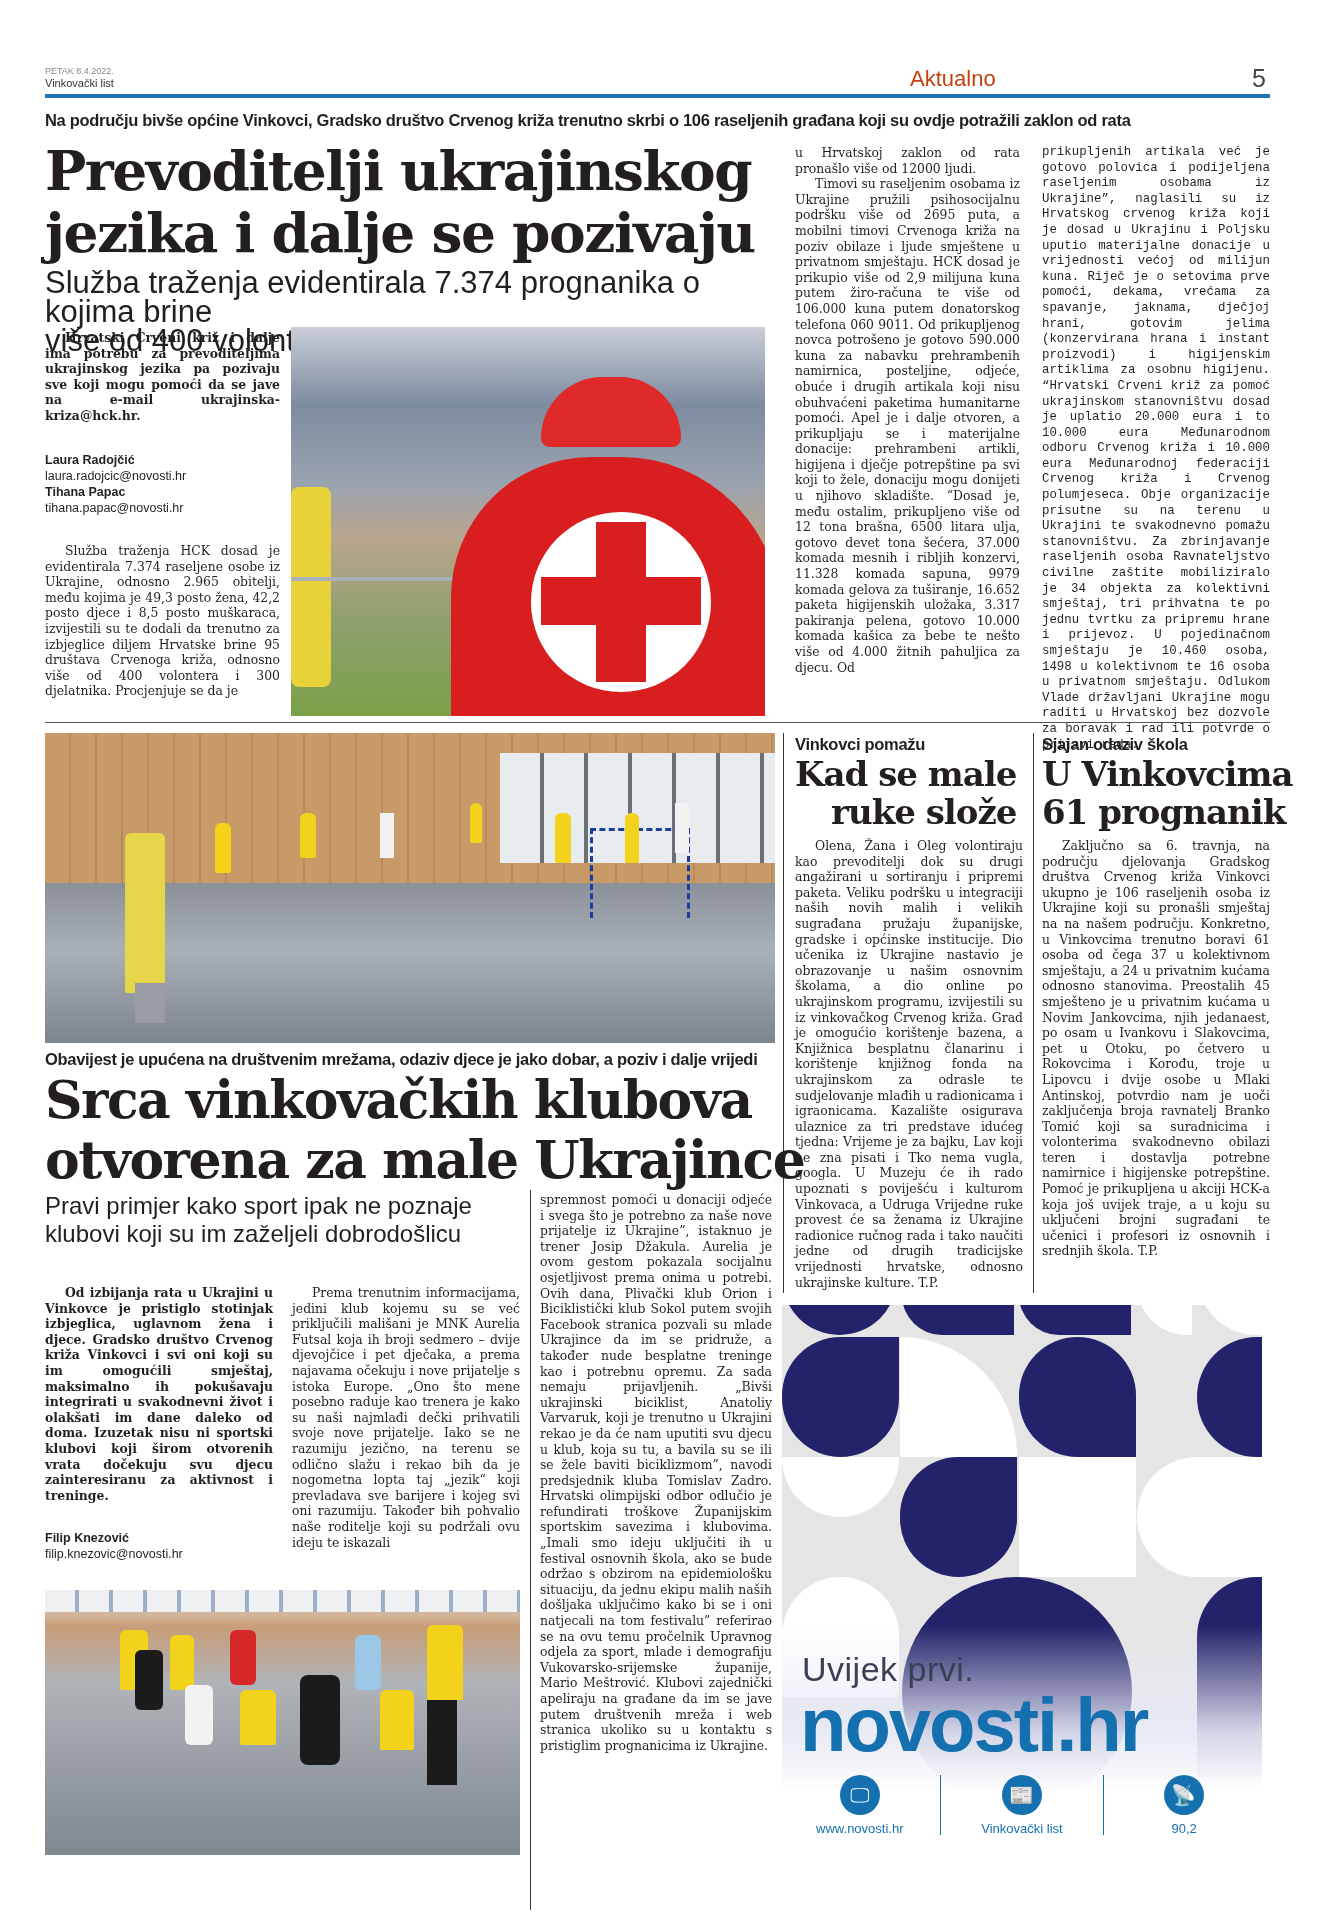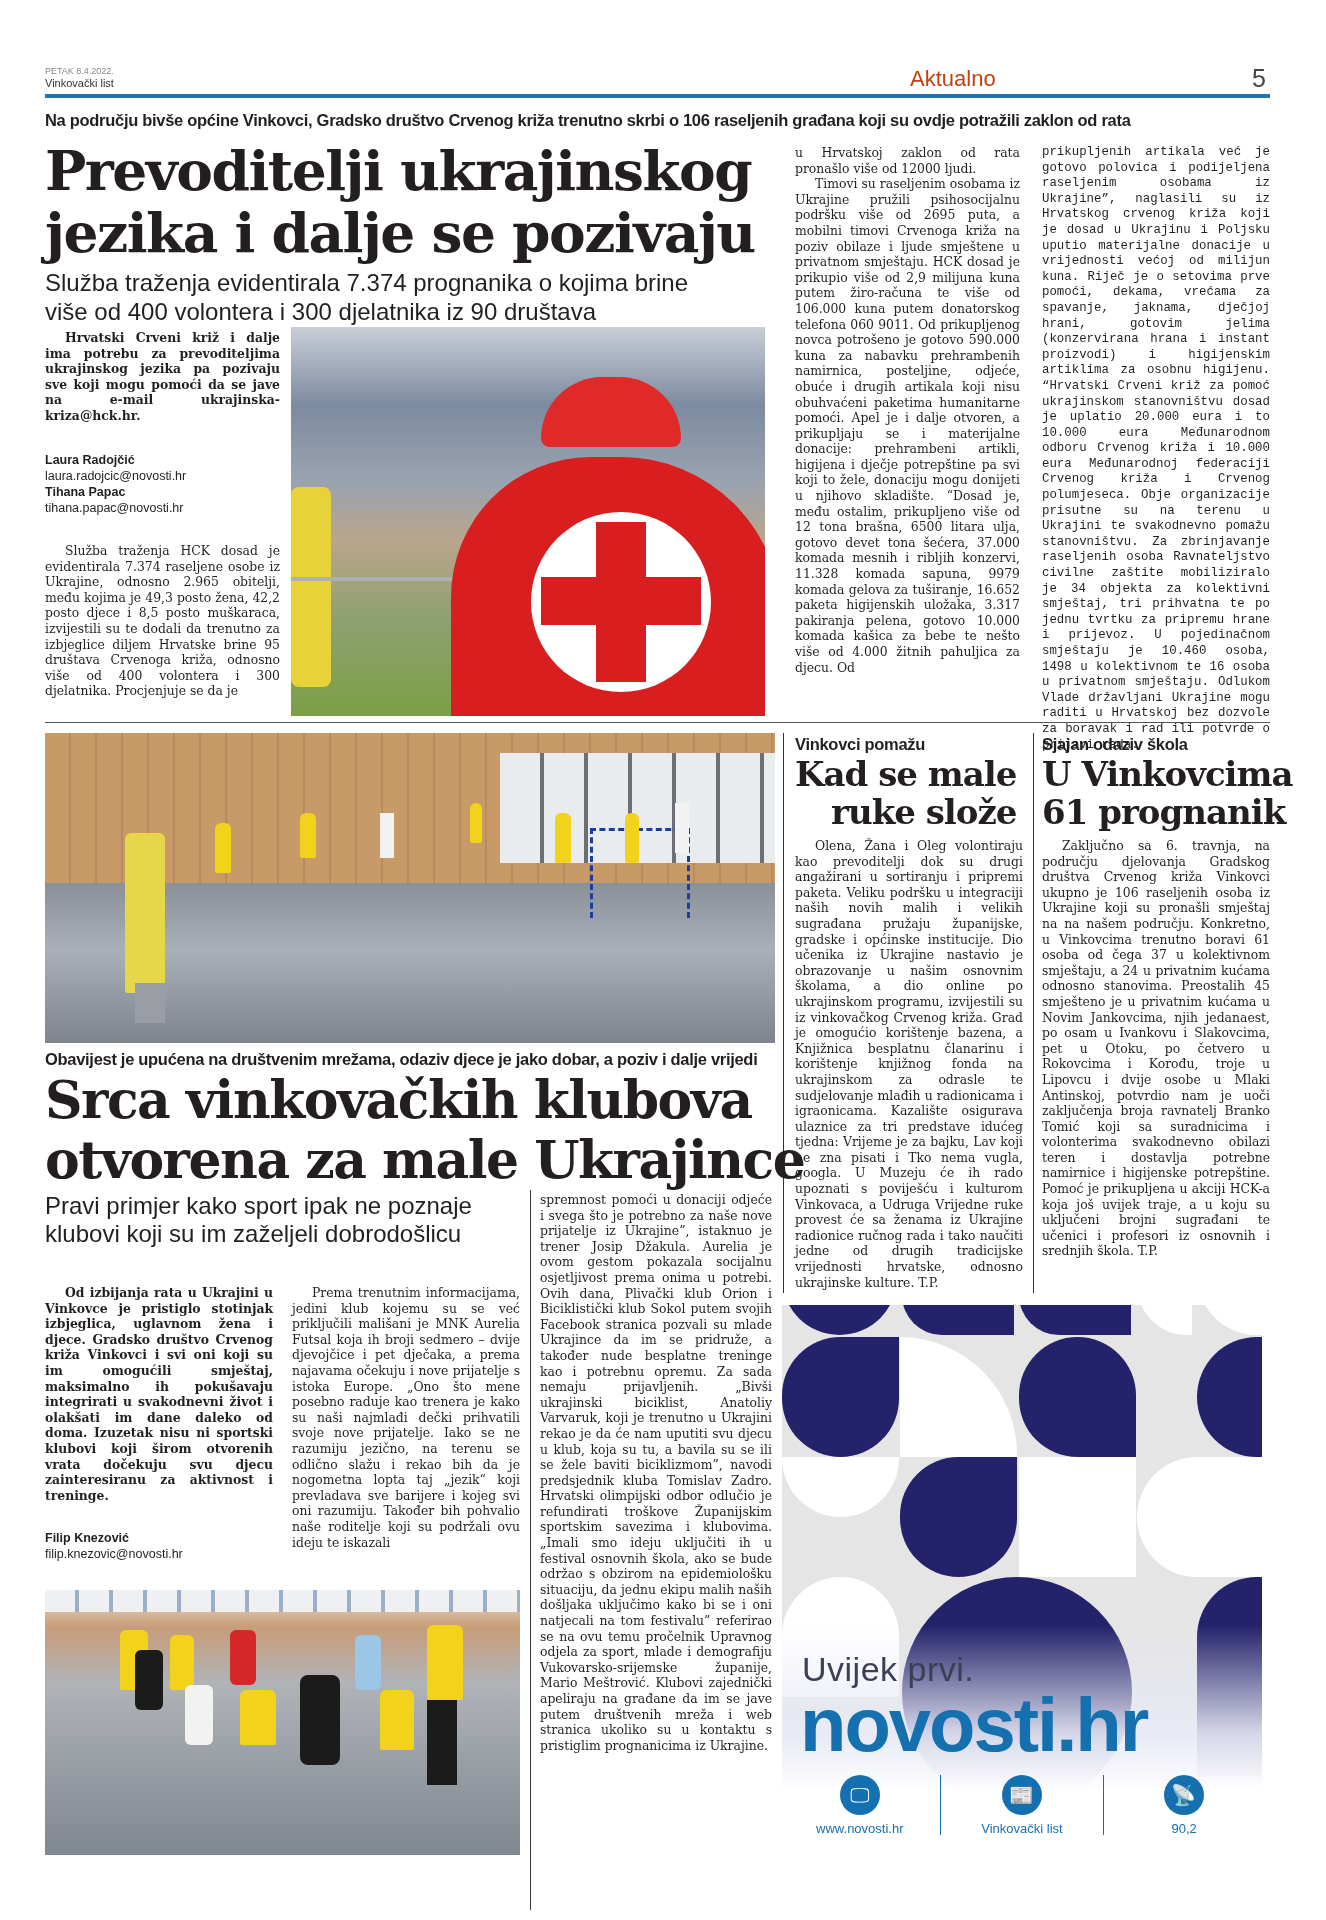--- a/index.html
+++ b/index.html
@@ -62,21 +62,21 @@
 <div class="abs hdr-page">5</div>
 <div class="abs hdr-rule"></div>
 
 <div class="abs kicker" style="left:45px; top:111px; font-size:16.5px;">Na području bivše općine Vinkovci, Gradsko društvo Crvenog križa trenutno skrbi o 106 raseljenih građana koji su ovdje potražili zaklon od rata</div>
 
 <div class="abs headline" style="left:45px; top:140px; font-size:55px; line-height:62px;">
   <div>Prevoditelji ukrajinskog</div>
   <div>jezika i dalje se pozivaju</div>
 </div>
 
-<div class="abs subhead" style="left:45px; top:268px; font-size:24px; line-height:29px; width:740px;">
+<div class="abs subhead" style="left:45px; top:268px; font-size:31px; line-height:29px; width:740px;">
   <div>Služba traženja evidentirala 7.374 prognanika o kojima brine</div>
   <div>više od 400 volontera i 300 djelatnika iz 90 društava</div>
 </div>
 
 <div class="abs lead" style="left:45px; top:330px; width:235px;">Hrvatski Crveni križ i dalje ima potrebu za prevoditeljima ukrajinskog jezika pa pozivaju sve koji mogu pomoći da se jave na e-mail ukrajinska-kriza@hck.hr.</div>
 
 <div class="abs author" style="left:45px; top:452px; width:235px;">
   <div><b>Laura Radojčić</b></div>
   <div>laura.radojcic@novosti.hr</div>
   <div><b>Tihana Papac</b></div>

